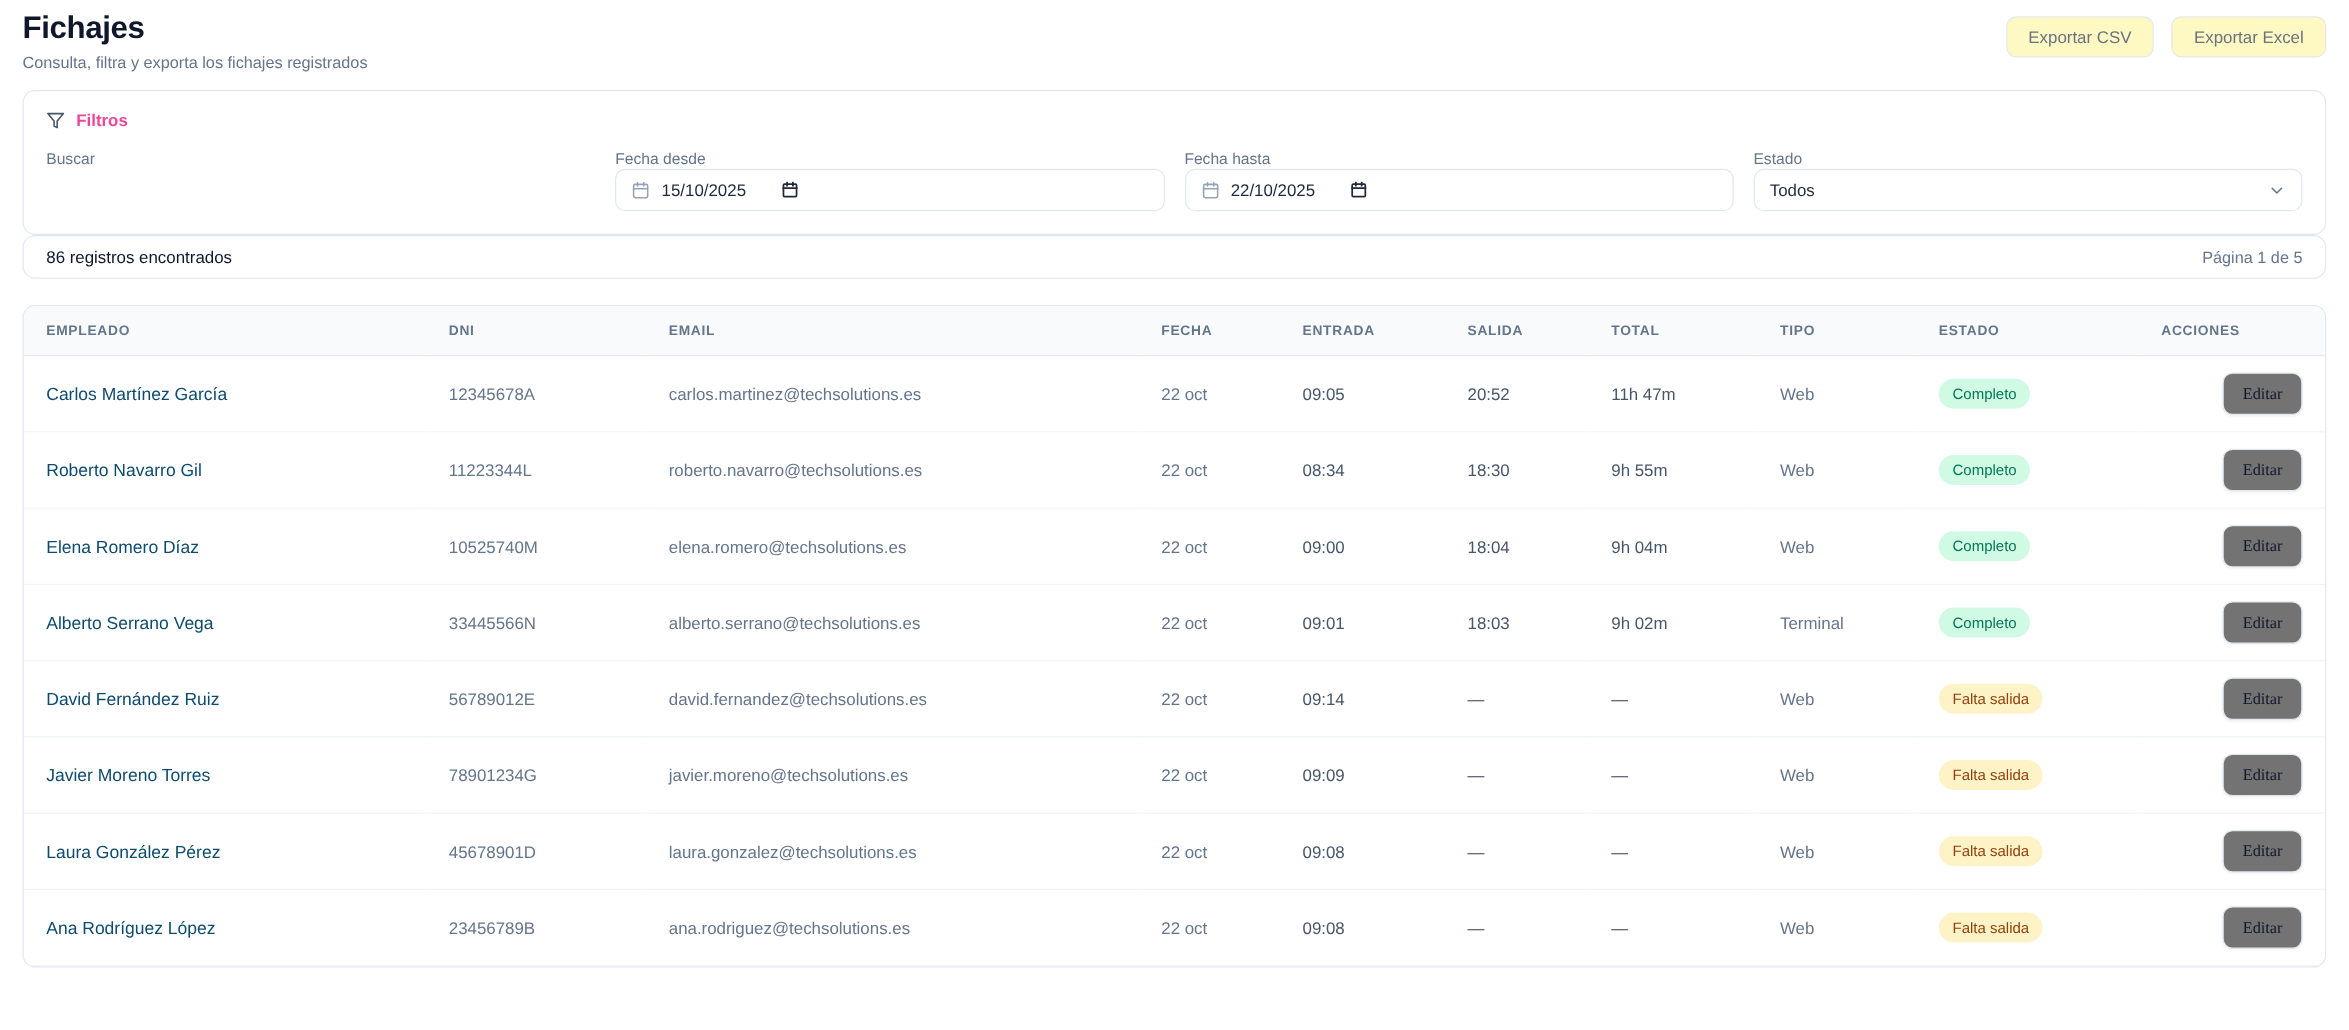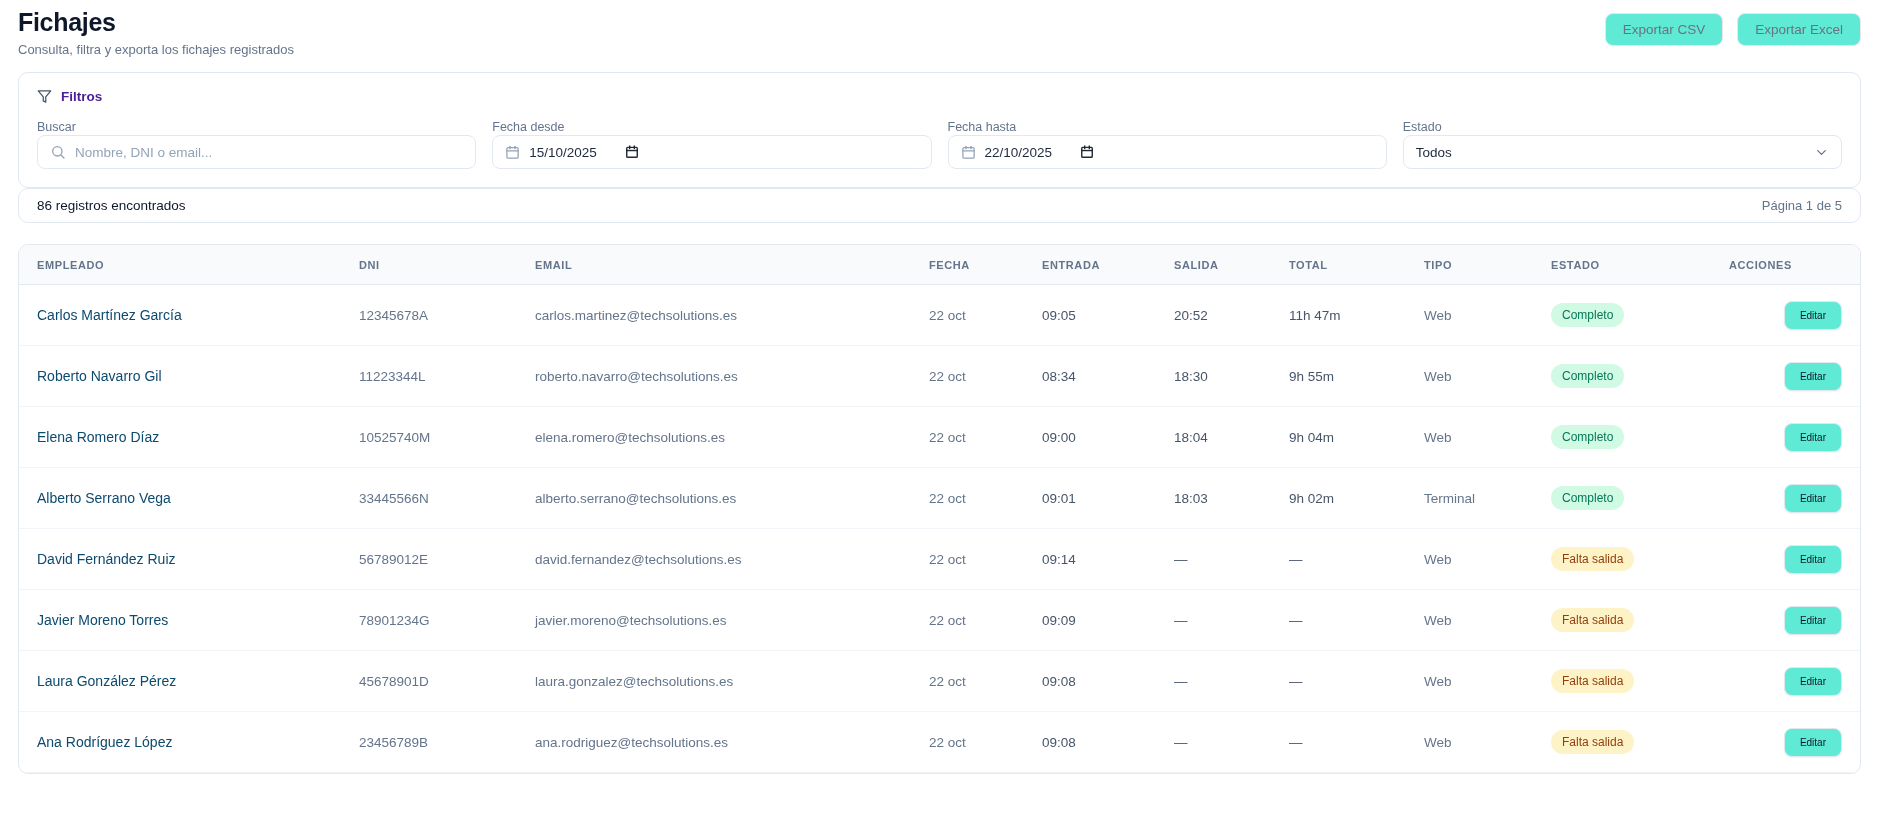--- a/index.html
+++ b/index.html
@@ -10,31 +10,31 @@
     color: #0f172a;
   }
   .container { padding: 8px 18px 0; }
 
   
   .page-header { display: flex; justify-content: space-between; align-items: flex-start; }
   .page-title { font-size: 25px; font-weight: 700; color: #0f172a; letter-spacing: -0.3px; }
   .page-subtitle { margin-top: 5px; font-size: 13px; color: #64748b; }
   .export-buttons { display: flex; gap: 14px; padding-top: 5px; }
   .btn-outline {
-    background: #5eead4; border: 1px solid #e5e7eb; border-radius: 8px;
+    background: #fef9c3; border: 1px solid #e5e7eb; border-radius: 8px;
     padding: 8px 17px; font-size: 13.5px; color: #6b7280; cursor: pointer;
     font-family: inherit;
   }
 
   
   .card {
     background: #fff; border: 1px solid #e2e8f0; border-radius: 10px;
   }
   .filters-card { margin-top: 15px; padding: 16px 18px 18px; }
-  .filters-title { display: flex; align-items: center; gap: 9px; font-size: 13.5px; font-weight: 700; color: #4c1d95; }
+  .filters-title { display: flex; align-items: center; gap: 9px; font-size: 13.5px; font-weight: 700; color: #ec4899; }
   .filters-grid { display: grid; grid-template-columns: repeat(4, 1fr); gap: 16px; margin-top: 16px; }
   .field-label { display: block; font-size: 12.5px; color: #64748b; margin-bottom: 1px; }
   .control {
     height: 34px; border: 1px solid #e2e8f0; border-radius: 8px;
     display: flex; align-items: center; padding: 0 12px; background: #fff;
     font-size: 13.5px; color: #1e293b; cursor: pointer;
   }
   .search-control input {
     border: none; outline: none; flex: 1; margin-left: 9px;
     font-size: 13.5px; font-family: inherit; color: #1e293b; background: transparent;
@@ -69,22 +69,22 @@
   .c-time { color: #475569; }
   .badge {
     display: inline-block; padding: 5px 11px; border-radius: 999px;
     font-size: 12px; font-weight: 500; line-height: 1.2;
   }
   .badge[data-status="complete"] { background: var(--badge-complete-bg, #d1fae5); color: var(--badge-complete-text, #047857); }
   .badge[data-status="missing"]  { background: var(--badge-missing-bg, #fef3c7); color: var(--badge-missing-text, #92400e); text-align: right; }
   .c-actions { text-align: right; padding-right: 18px; }
   .btn-edit {
     padding: 8px 15px; border: 1px solid #e2e8f0; border-radius: 8px;
-    background: #5eead4; font-size: 10px; color: #0f172a; cursor: pointer;
-    font-family: Liberation Sans, sans-serif; box-shadow: 0 1px 2px rgba(15,23,42,.05);
+    background: #737373; font-size: 13px; color: #0f172a; cursor: pointer;
+    font-family: Liberation Serif, serif; box-shadow: 0 1px 2px rgba(15,23,42,.05);
   }
   .icon { display: inline-flex; flex: none; }
 </style>
 </head>
 <body>
 
 <div class="container">
 
   <div class="page-header">
     <div>
@@ -103,29 +103,20 @@
         <svg width="15" height="15" viewBox="0 0 24 24" fill="none" stroke="#475569" stroke-width="2" stroke-linejoin="round" stroke-linecap="round">
             <polygon points="22 3 2 3 10 12.5 10 19 14 21 14 12.5 22 3"></polygon>
           </svg>
       </span>
       <span>Filtros</span>
     </div>
     <div class="filters-grid">
 
       <div class="field">
         <label class="field-label">Buscar</label>
-        <div class="control search-control">
-          <span class="icon">
-            <svg width="16" height="16" viewBox="0 0 24 24" fill="none" stroke="#94a3b8" stroke-width="2" stroke-linecap="round">
-                <circle cx="11" cy="11" r="7"></circle>
-                <line x1="16.5" y1="16.5" x2="21" y2="21"></line>
-              </svg>
-          </span>
-          <input type="text" placeholder="Nombre, DNI o email..." style="">
-        </div>
       </div>
 
       <div class="field">
         <label class="field-label">Fecha desde</label>
         <div class="control date-control">
           <span class="icon">
             <svg width="15" height="15" viewBox="0 0 24 24" fill="none" stroke="#94a3b8" stroke-width="2" stroke-linecap="round">
                 <rect x="3" y="4" width="18" height="17" rx="2"></rect>
                 <line x1="8" y1="2" x2="8" y2="6"></line>
                 <line x1="16" y1="2" x2="16" y2="6"></line>

